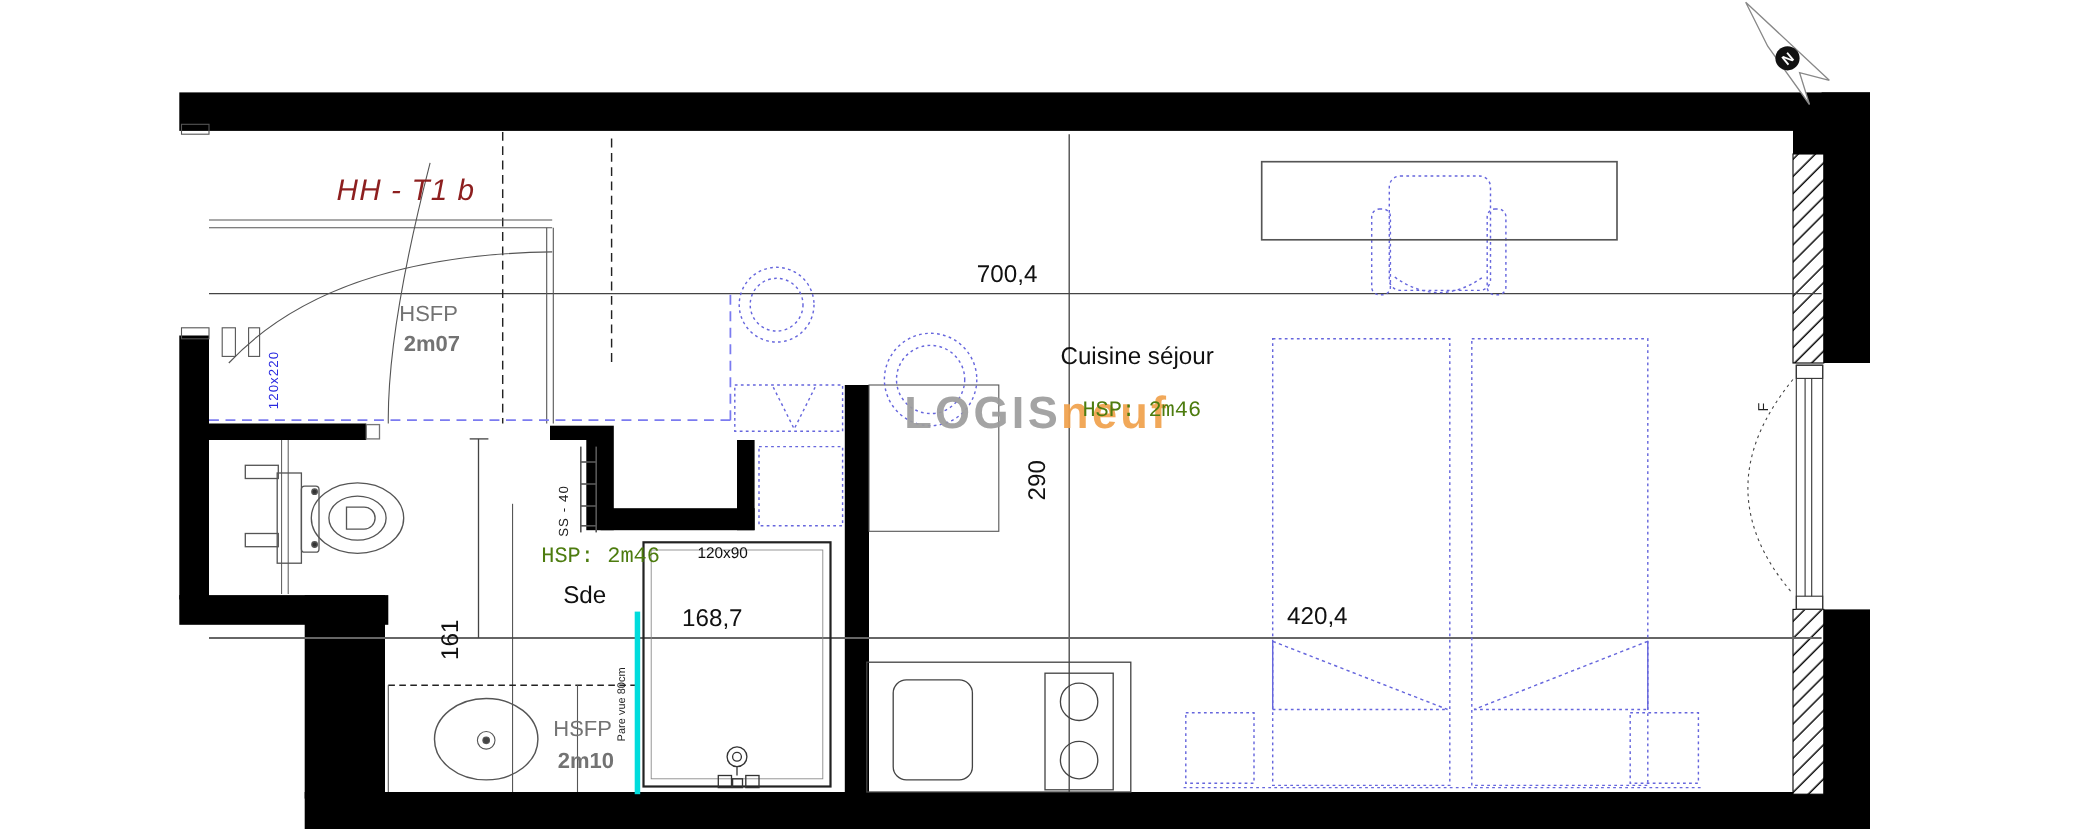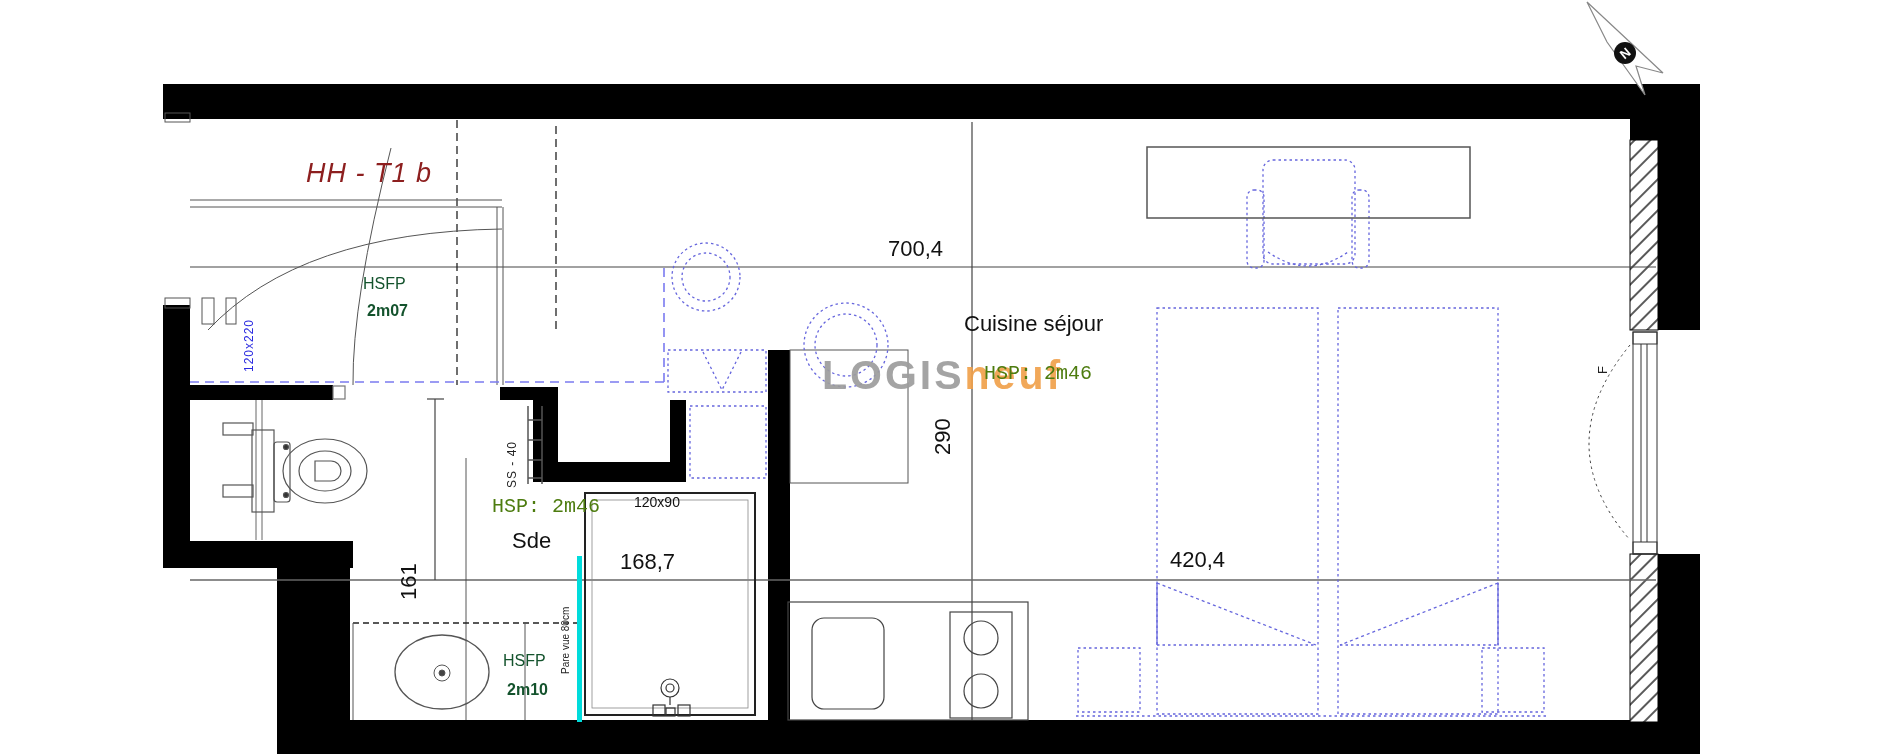--- a/index.html
+++ b/index.html
@@ -6,21 +6,21 @@
   .stage{position:relative;width:1900px;height:754px;background:#fff;overflow:hidden;
          font-family:"Liberation Sans",sans-serif;}
   .stage svg{position:absolute;left:0;top:0;}
   .lbl{position:absolute;color:#1c1c1c;white-space:nowrap;line-height:1;z-index:5;}
   .rot{transform:rotate(-90deg);transform-origin:0 0;}
   .b{font-weight:bold;}
   .title{font-size:27px;letter-spacing:1px;color:#8d1f1f;font-style:italic;}
   .dim{font-size:22px;color:#111;}
   .room{font-size:22px;color:#111;}
   .hsp{font-size:20px;color:#4d7c0f;font-family:Liberation Mono, monospace;}
-  .hsfp{font-size:16px;color:#14532d;}
+  .hsfp{font-size:20px;color:#737373;}
   .small-blue{font-size:12px;color:#2a2ae0;letter-spacing:1px;}
   .tiny{font-size:10px;color:#222;}
   .ss40{font-size:12px;color:#222;letter-spacing:1px;}
   .sz{font-size:14px;color:#111;}
   .wm{position:absolute;left:810px;top:352px;z-index:2;font-weight:bold;font-size:41px;
       letter-spacing:3px;opacity:.92;margin-left:12px;}
   .wm .g1{color:#9d9d9d;}
   .wm .g2{color:#f0a14c;}
   .cyan-screen{position:absolute;left:577px;top:556px;width:5px;height:166px;background:#00dcdc;z-index:3;}
   .flabel{font-size:13px;color:#222;}

